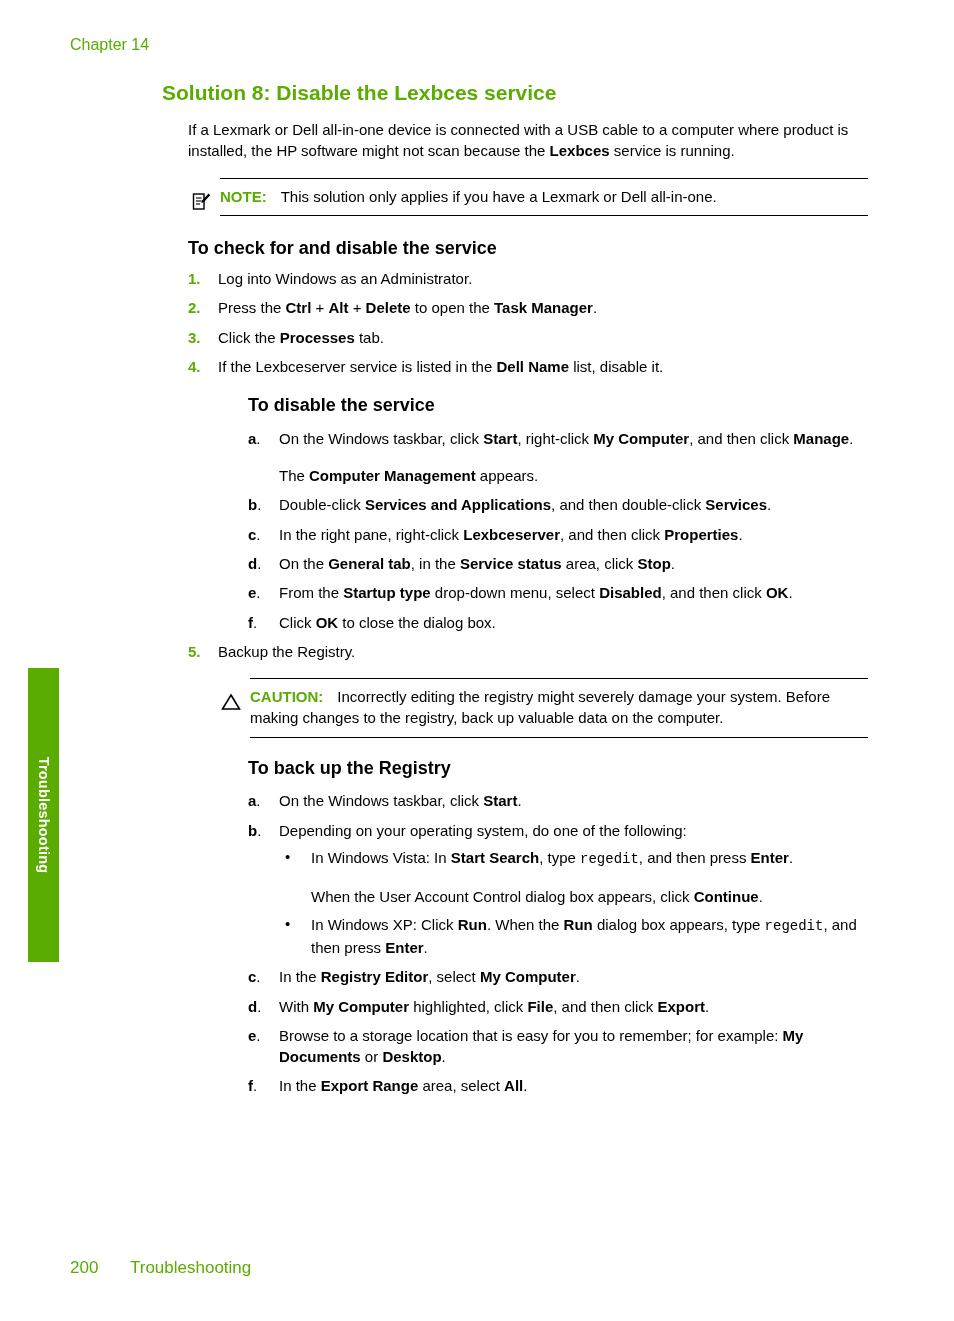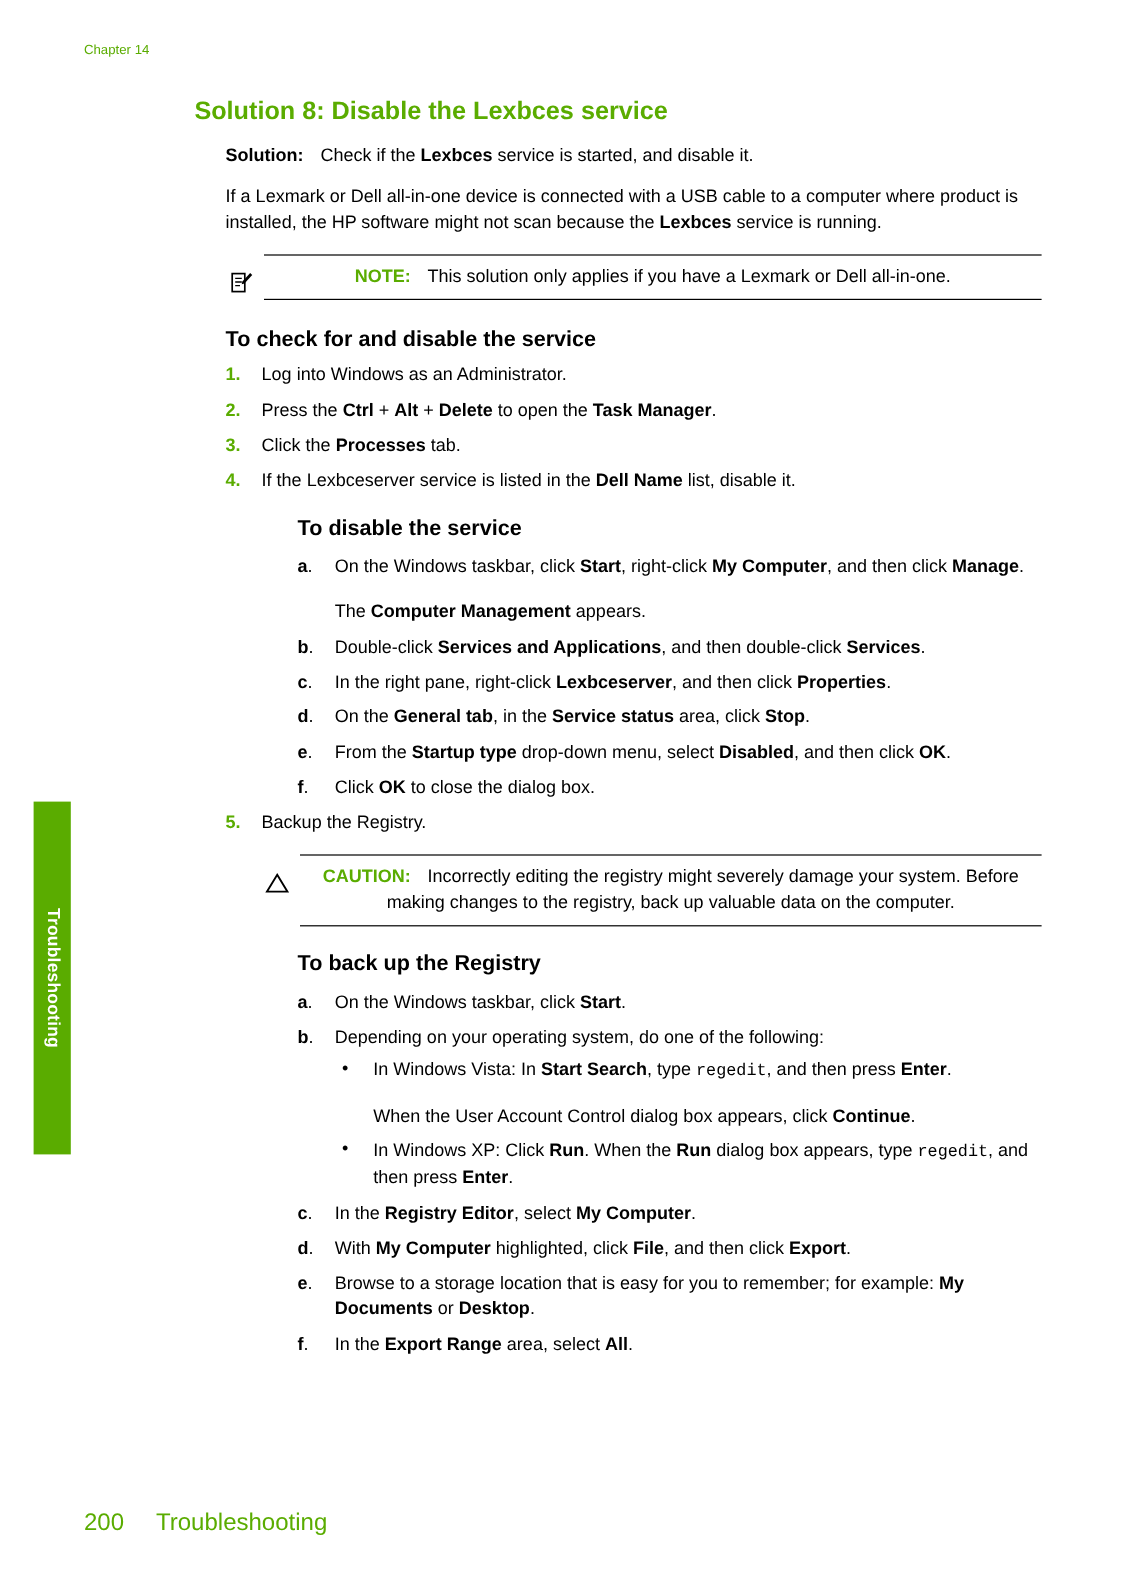--- a/index.html
+++ b/index.html
@@ -37,21 +37,21 @@
     font-weight: bold;
     letter-spacing: 0.2px;
   }
 
   
   .chapter-head {
     position: absolute;
     left: 70px;
     top: 36px;
     color: #5aac00;
-    font-size: 11px;
+    font-size: 16px;
   }
 
   
   .content {
     position: absolute;
     left: 162px;
     top: 80px;
     width: 706px;
   }
 
@@ -75,21 +75,20 @@
   code, .mono {
     font-family: "Liberation Mono", monospace;
     font-size: 14px;
   }
 
   
   .admon {
     position: relative;
     margin: 16px 0 18px 0;
     padding-left: 32px;
-    text-align: center;
   }
   .admon-rule {
     border-top: 1.3px solid #000;
     margin-left: 0;
   }
   .admon-body {
     padding: 7px 0 8px 0;
     font-size: 15px;
     line-height: 1.42;
   }
@@ -182,44 +181,41 @@
     top: -1px;
     font-size: 15px;
   }
 
   
   .footer {
     position: absolute;
     left: 70px;
     top: 1258px;
     color: #5aac00;
-    font-size: 20px;
+    font-size: 17px;
   }
   .footer .pg { display: inline-block; width: 60px; }
 </style>
 </head>
 <body>
 
 <div class="page">
 
   <div class="side-tab">
     <span class="side-tab-label">Troubleshooting</span>
   </div>
 
   <div class="chapter-head">Chapter 14</div>
 
   <div class="content">
 
     <h2 class="solution-heading">Solution 8: Disable the Lexbces service</h2>
 
     <div class="body-block">
 
-      <p class="para">
-        <b>Solution:</b><span class="admon-sep"></span><span class="admon-sep"></span><span>Check if the </span><b>Lexbces</b><span> service is started, and disable it.</span>
-      </p>
 
       <p class="para">
         <span>If a Lexmark or Dell all-in-one device is connected with a USB cable to a computer where product is installed, the HP software might not scan because the </span><b>Lexbces</b><span> service is running.</span>
       </p>
 
       <div class="admon">
         <span class="admon-icon">
           <svg viewBox="0 0 22 22" width="22" height="22" aria-hidden="true">
             <rect x="3.5" y="3" width="10.5" height="15" fill="none" stroke="#000" stroke-width="1.4"></rect>
             <line x1="6" y1="7" x2="11.5" y2="7" stroke="#000" stroke-width="1.1"></line>

